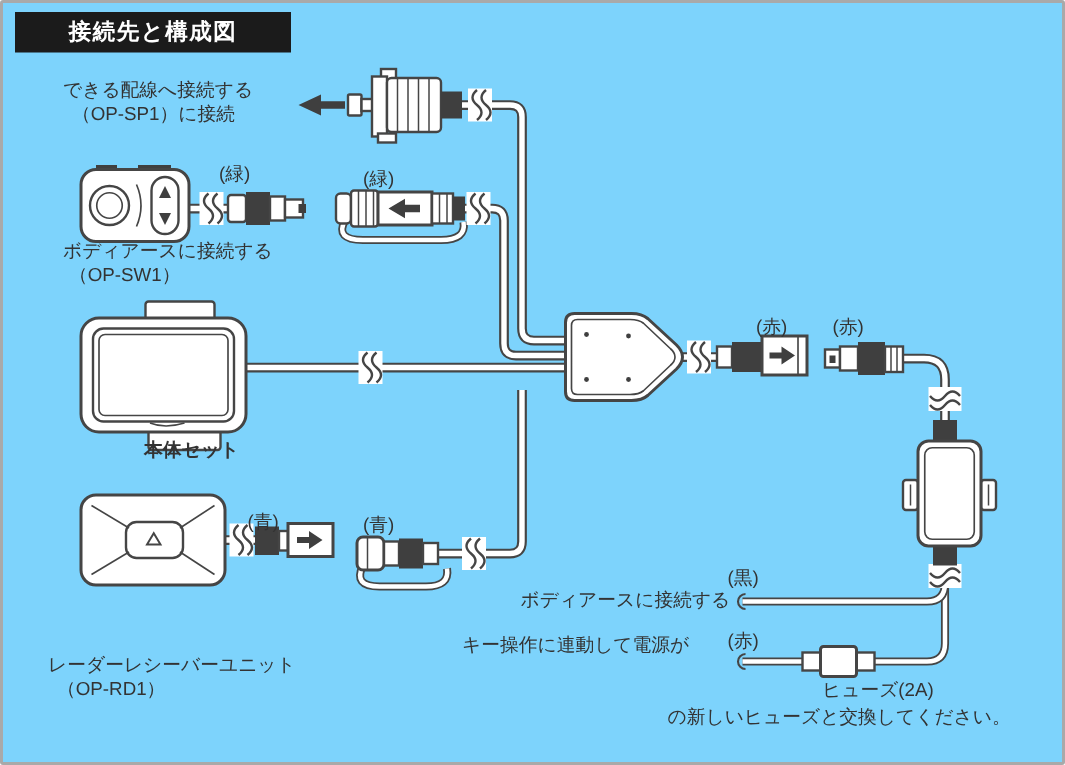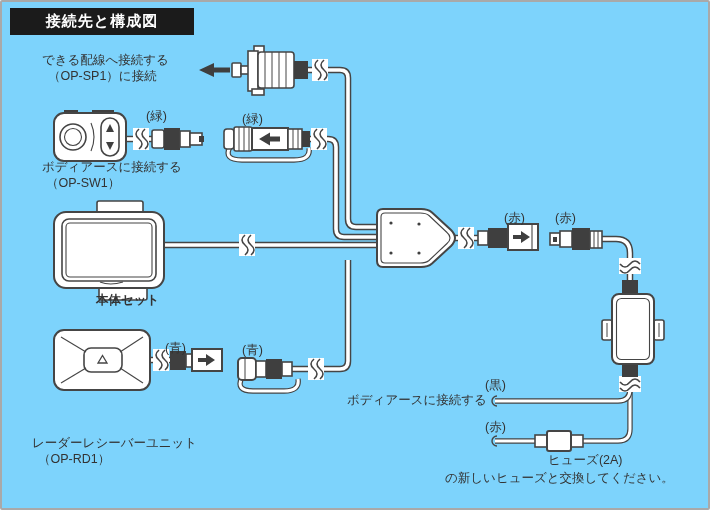--- a/index.html
+++ b/index.html
@@ -267,20 +267,21 @@
   <div class="lbl t-radar ind6">
     <span>レーダーレシーバーユニット</span>
     <span>（OP-RD1）</span>
   </div>
 
   <div class="lbl t-earth">
     <span>ボディアースに接続する</span>
   </div>
 
   <div class="lbl t-key">
+    <span>キー操作に連動して電源が</span>
   </div>
 
   <div class="lbl t-fuse">
     <span>ヒューズ(2A)</span>
   </div>
 
   <div class="lbl t-note ind12">
     <span>の新しいヒューズと交換してください。</span>
   </div>
 

